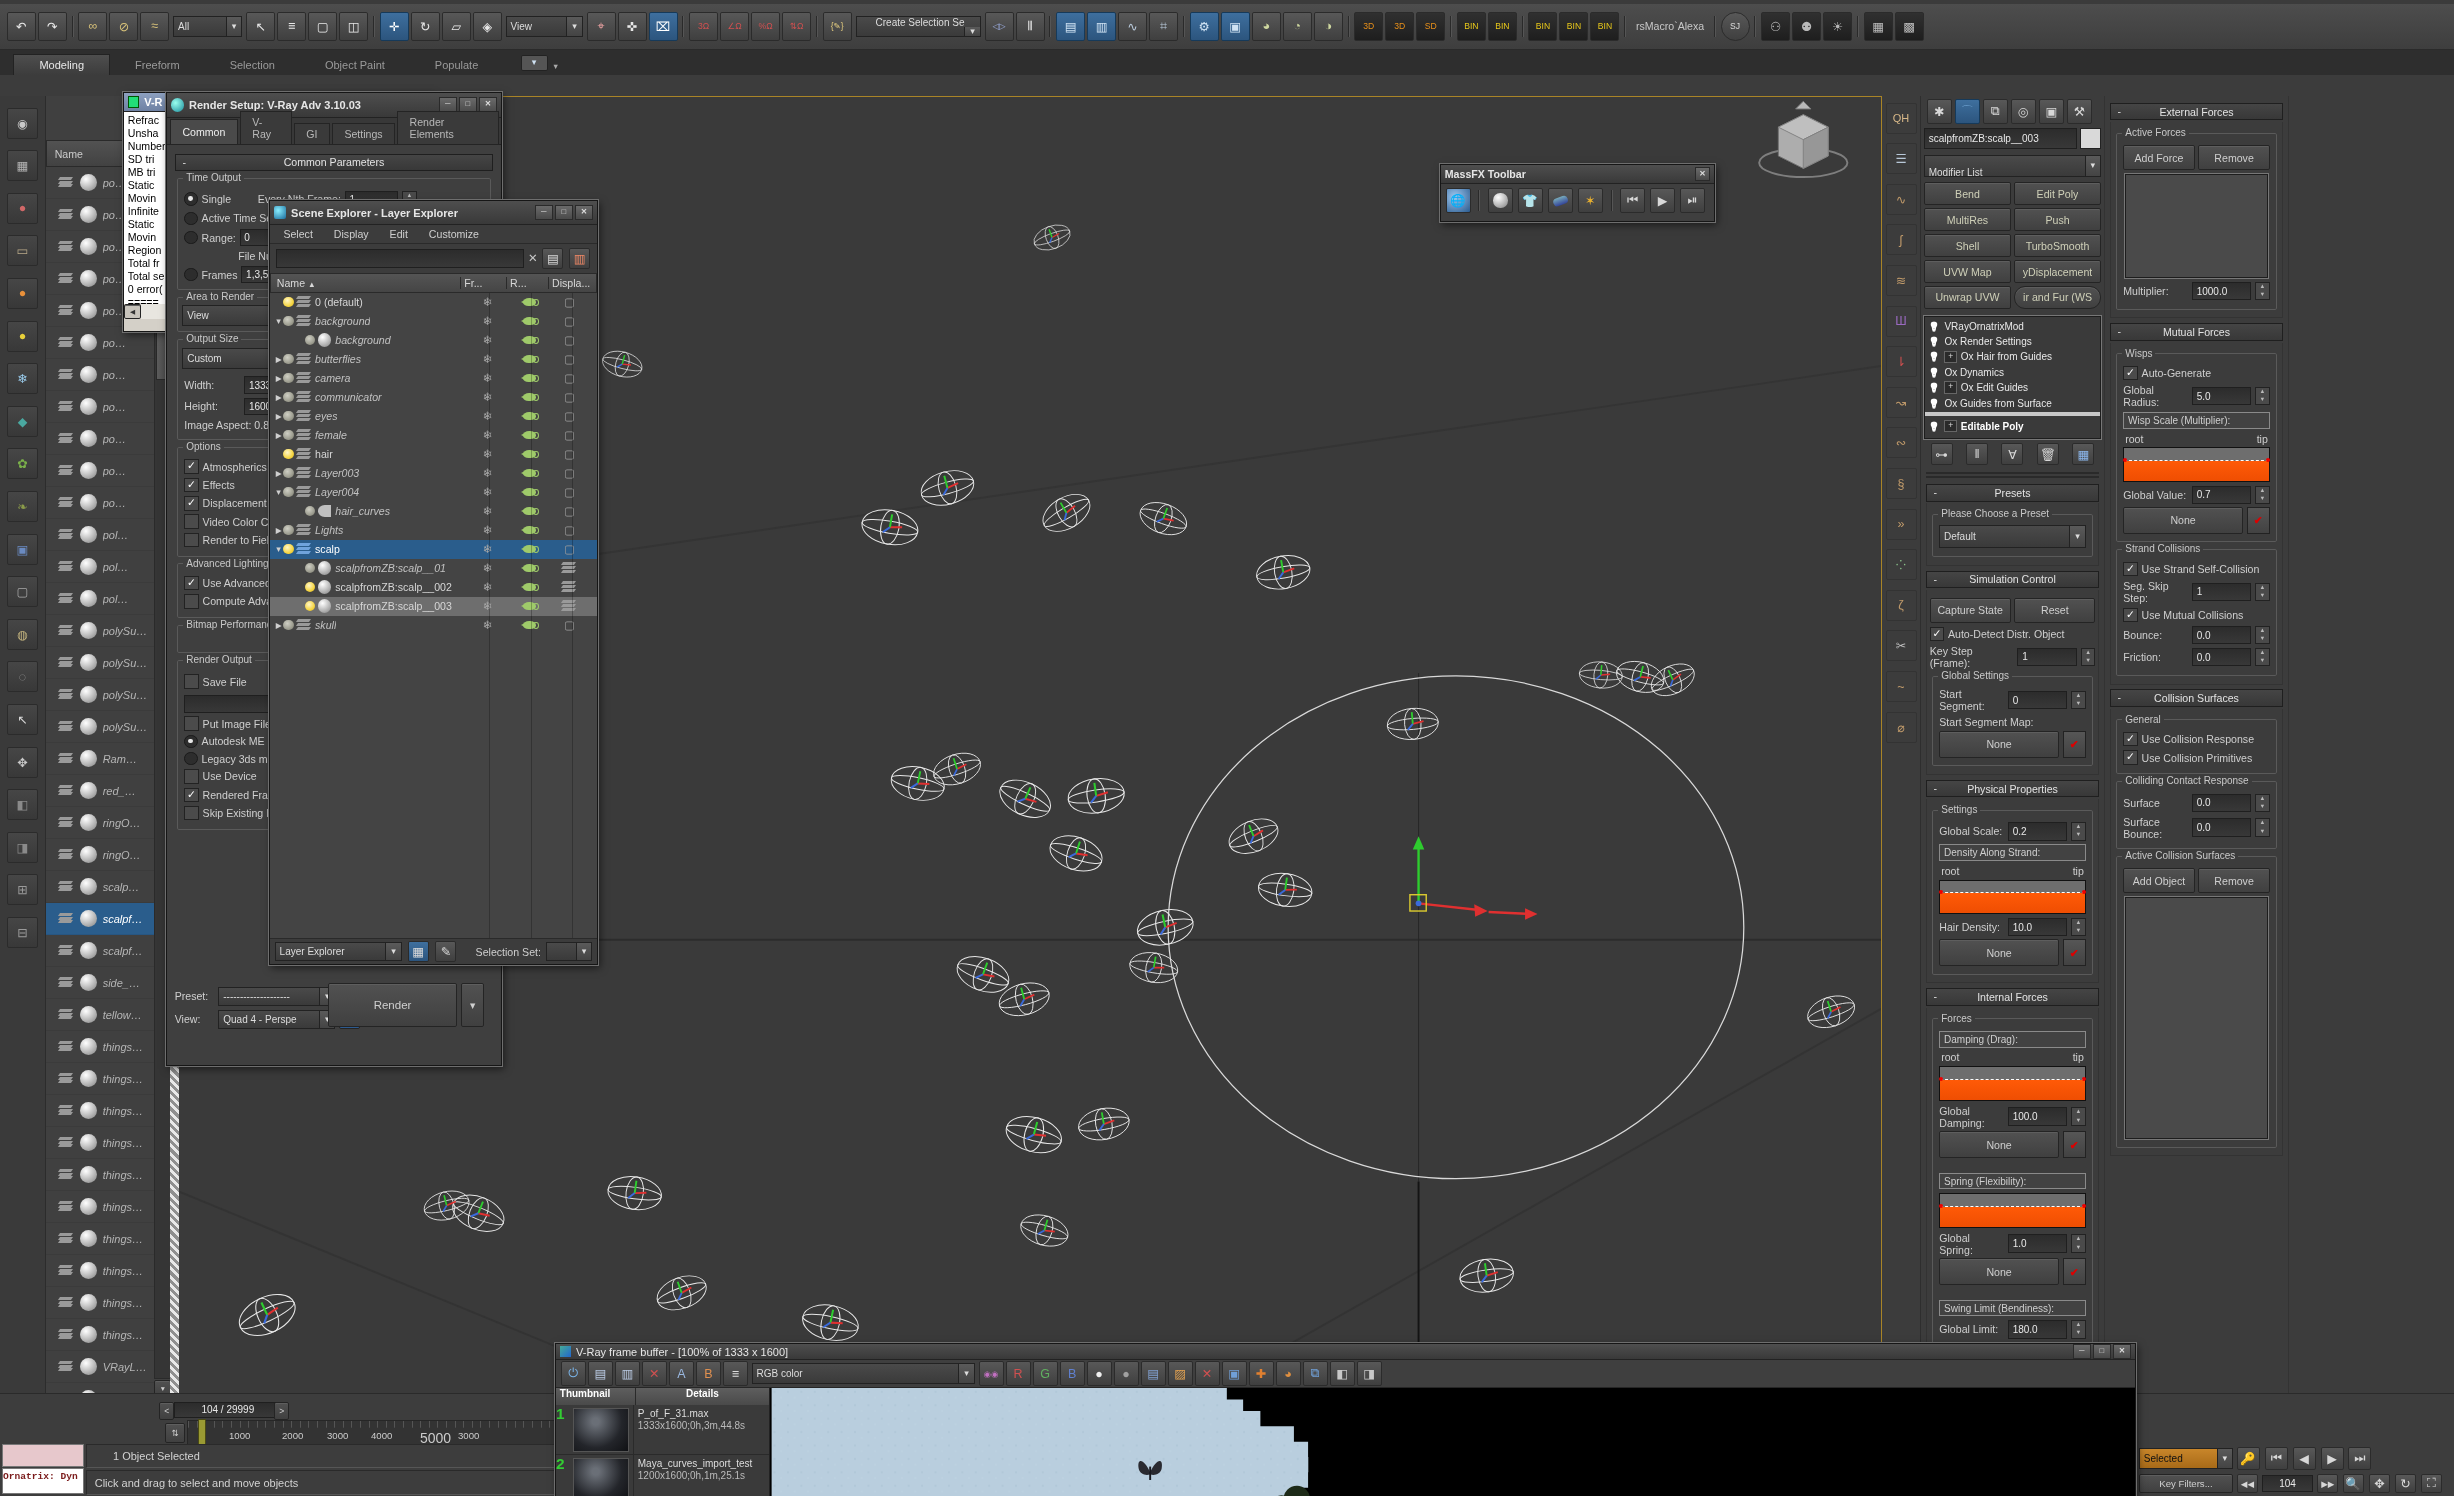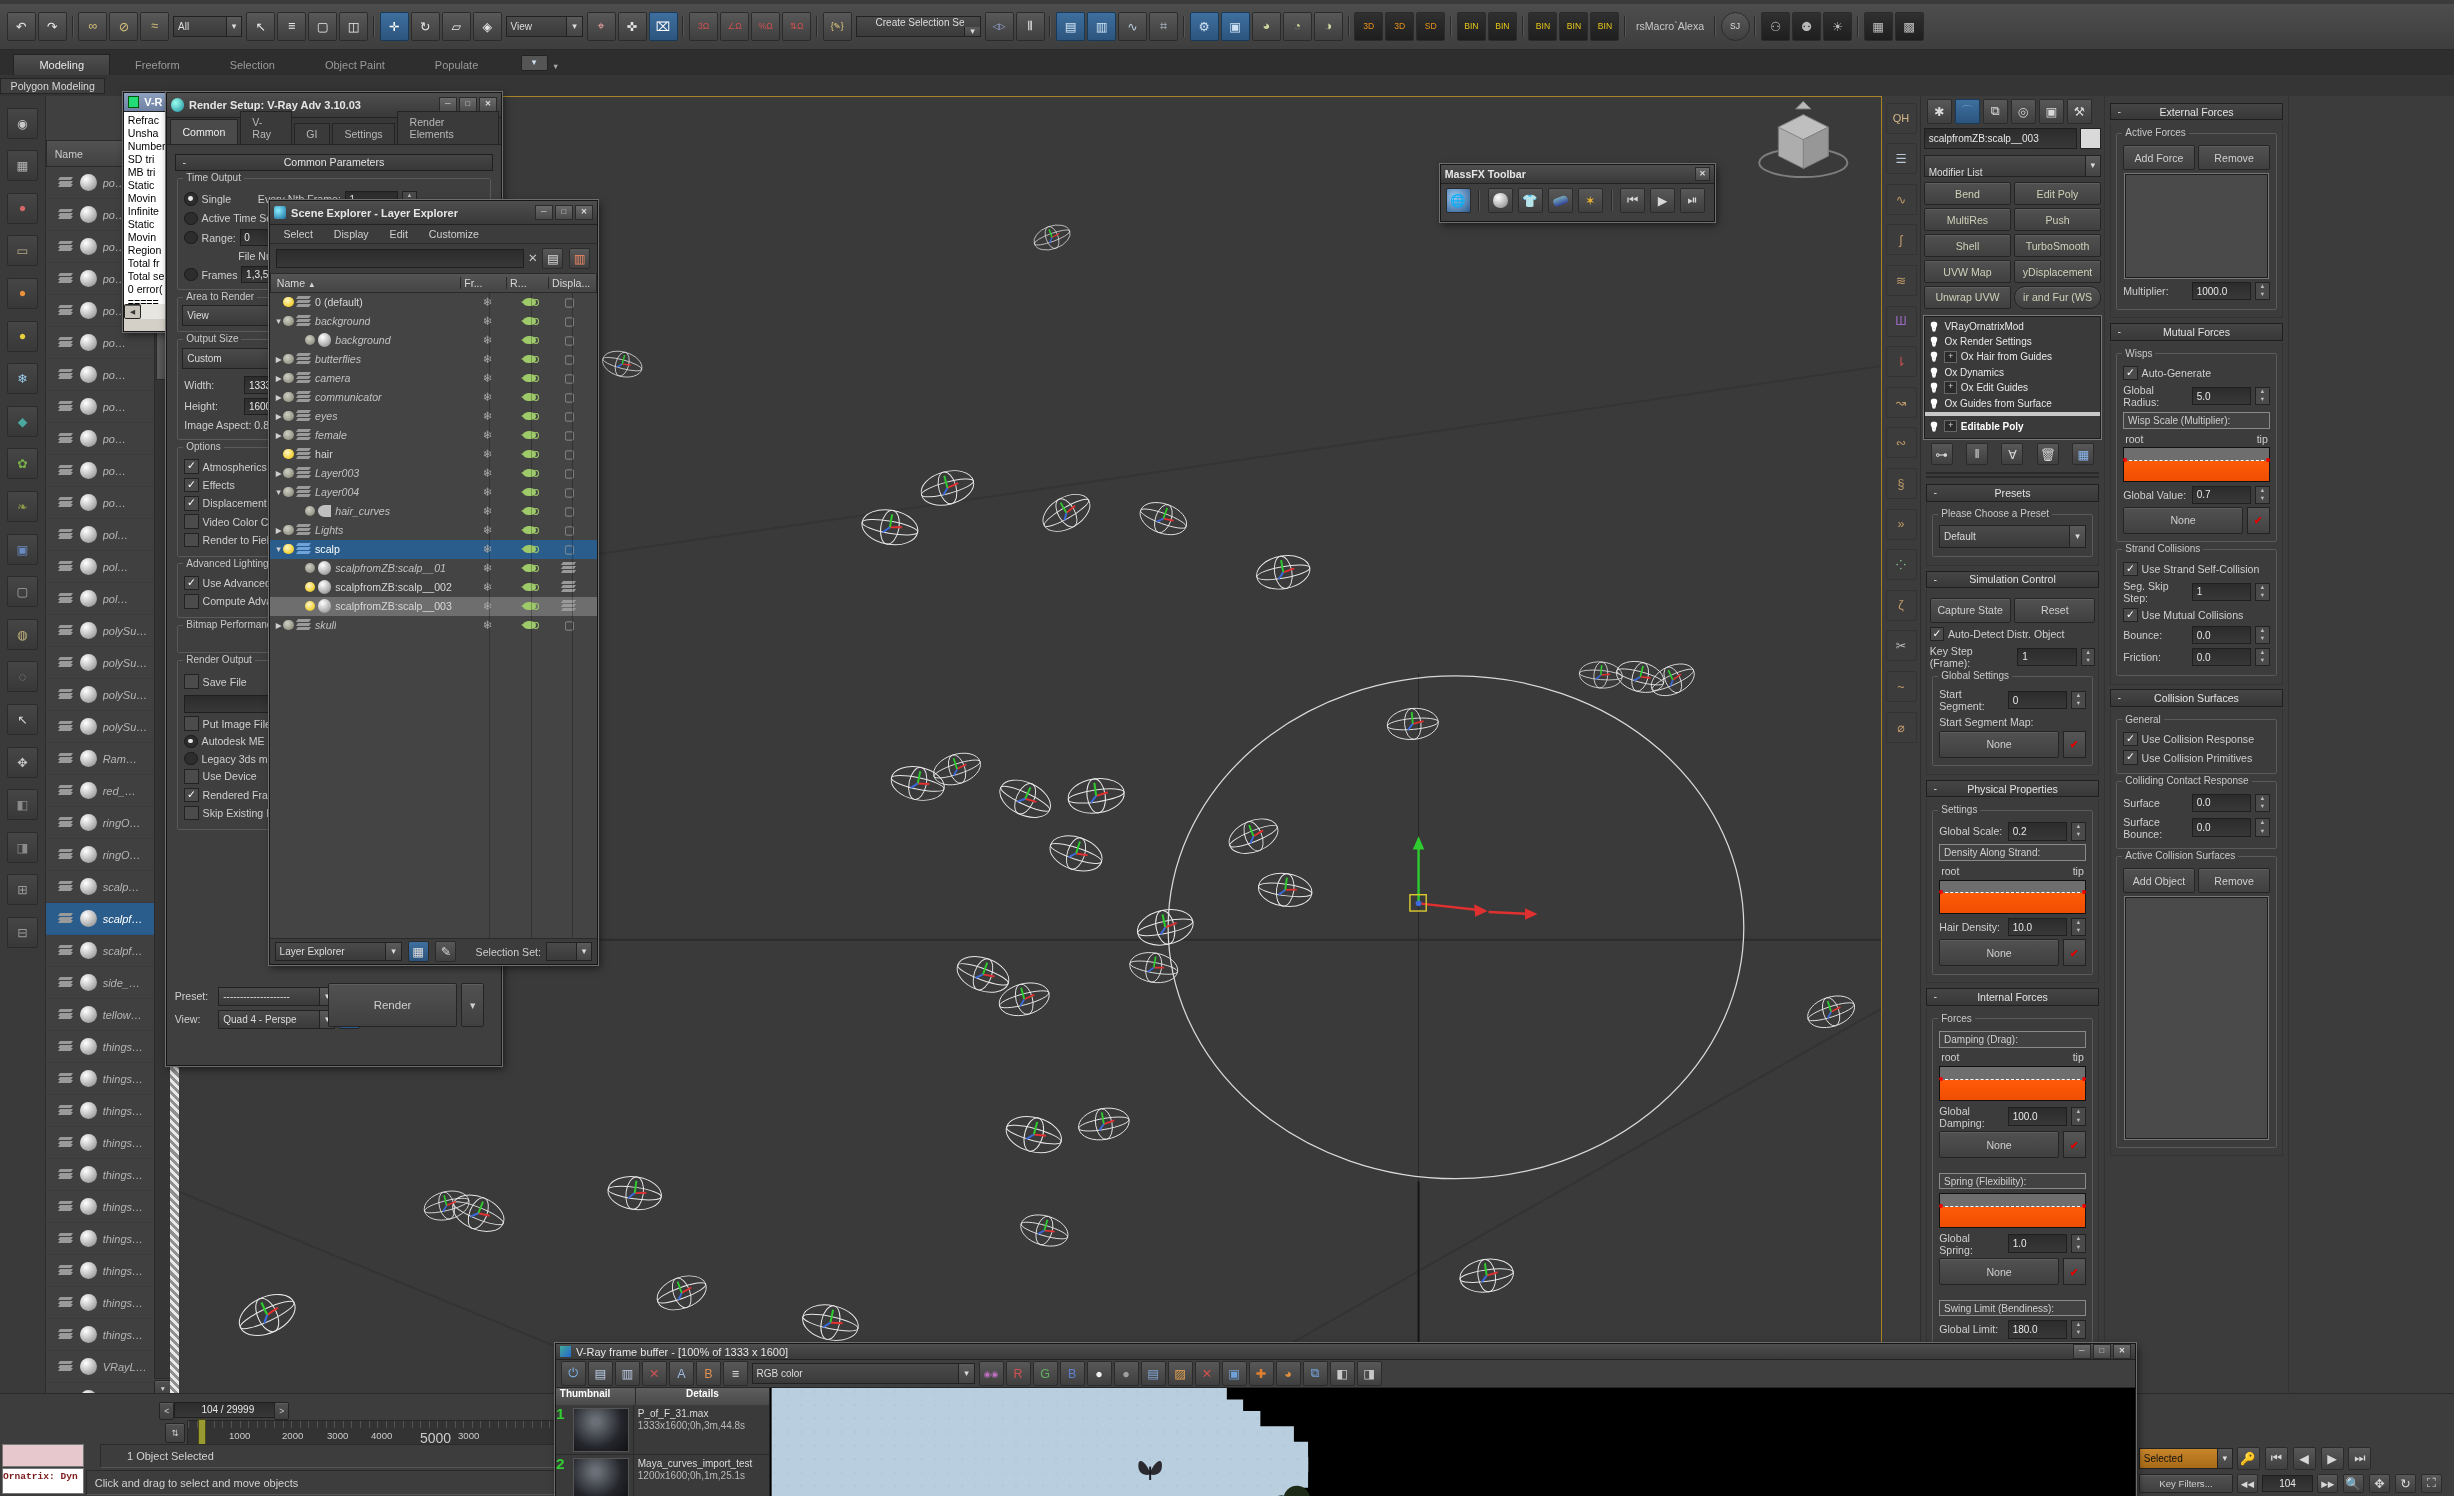--- a/index.html
+++ b/index.html
@@ -159,23 +159,20 @@
     <div id="ribbon-tabs-holder" style="display:flex;align-items:flex-end;height:100%;">
         <div style="padding: 3.8px 25px; color: rgb(232, 232, 232); background: linear-gradient(rgb(78, 78, 78), rgb(60, 60, 60)); border-top: 1px solid rgb(34, 34, 34); border-right: 1px solid rgb(34, 34, 34); border-left: 1px solid rgb(34, 34, 34); border-image: initial; border-bottom: none; font-size: 11px;">Modeling</div>
         <div style="padding: 3.8px 25px; color: rgb(154, 154, 154); background: transparent; border: none; font-size: 11px;">Freeform</div>
         <div style="padding: 3.8px 25px; color: rgb(154, 154, 154); background: transparent; border: none; font-size: 11px;">Selection</div>
         <div style="padding: 3.8px 25px; color: rgb(154, 154, 154); background: transparent; border: none; font-size: 11px;">Object Paint</div>
         <div style="padding: 3.8px 25px; color: rgb(154, 154, 154); background: transparent; border: none; font-size: 11px;">Populate</div>
       </div>
     <div style="margin:0 0 3.8px 17.3px;width:25px;height:14.4px;background:#555;border:1px solid #222;border-radius:1.9px;color:#cfe2f3;font-size:7.7px;text-align:center;line-height:13.4px;">▼</div>
     <div style="margin:0 0 3.8px 5.8px;color:#aaa;font-size:8.6px;">▾</div>
   </div>
-  <div class="abs" style="left:0;top:75px;width:2455px;height:21px;background:#353535;border-bottom:1px solid #262626;display:flex;align-items:center;">
-    <span style="background:#3f3f3f;border:1px solid #252525;padding:1px 9.6px;color:#d8d8d8;">Polygon Modeling</span>
-  </div>
 
   <svg id="viewport" class="abs" width="1705" height="1299" style="left:177px;top:96px;background:#3a3a3a;border-top:1.9px solid #a98427;border-right:1.9px solid #a98427;border-left:1.9px solid #a98427;box-sizing:border-box;" viewBox="184 100 1775 1352">
     <line x1="184" y1="640" x2="1959" y2="380" stroke="#343434" stroke-width="2"></line>
     <line x1="184" y1="1240" x2="700" y2="1452" stroke="#333" stroke-width="2"></line>
     <line x1="1250" y1="1452" x2="1959" y2="1050" stroke="#333" stroke-width="2"></line>
     <line x1="184" y1="978" x2="1959" y2="978" stroke="#2c2c2c" stroke-width="2"></line>
     <line x1="1477" y1="700" x2="1477" y2="1230" stroke="#262626" stroke-width="1"></line>
     <line x1="1477" y1="1230" x2="1477" y2="1450" stroke="#141414" stroke-width="2"></line>
     <ellipse cx="1516" cy="965" rx="300" ry="262" fill="none" stroke="#d9d9d9" stroke-width="1.3"></ellipse>
     <g id="ellipsoids">
@@ -1930,21 +1927,21 @@
           <span style="position: absolute; left: 270px; top: 8.6px; font-size: 9.6px; color: rgb(204, 204, 204);">3000</span>
         </div>
       <div style="position:absolute;left:9.6px;top:-1.9px;width:6.7px;height:27px;background:#9a9a33;border:1px solid #4a4a14;"></div>
     </div>
 
     <div style="position:absolute;left:1.9px;top:50px;width:80px;height:21px;background:#e7c8cc;border:1px solid #777;"></div>
     <div style="position:absolute;left:1.9px;top:74px;width:80px;height:24px;background:#fff;border:1px solid #777;overflow:hidden;">
       <span style="font-family:'Liberation Mono',monospace;font-weight:bold;color:#7a1a1a;font-size:9.6px;white-space:nowrap;">Ornatrix: Dyn</span>
     </div>
 
-    <div class="statusbox" style="position:absolute;left:100px;top:50px;width:467px;height:22px;padding-left:26px;">
+    <div class="statusbox" style="position:absolute;left:86px;top:50px;width:467px;height:22px;padding-left:26px;">
         <span>1 Object Selected</span>
       </div>
     <div class="statusbox" style="position:absolute;left:86px;top:76px;width:467px;height:23px;">
         <span>Click and drag to select and move objects</span>
       </div>
 
     <div style="position:absolute;left:2139px;top:52px;display:flex;gap:2.9px;align-items:center;">
       <div class="combo" style="width:92px;height:19px;background:linear-gradient(#c8862a,#a86a18);color:#111;">
           <span style="padding-left:3.8px;">Selected</span>
           <span class="arr">▼</span>

